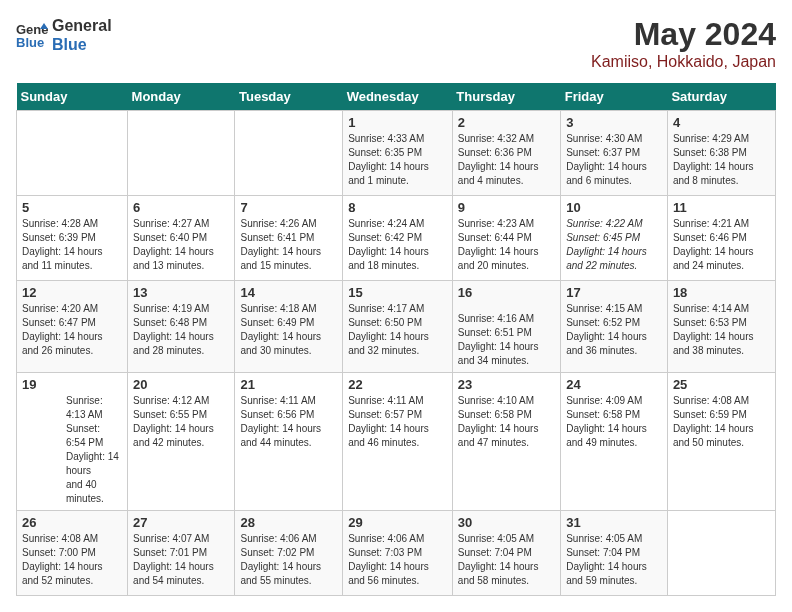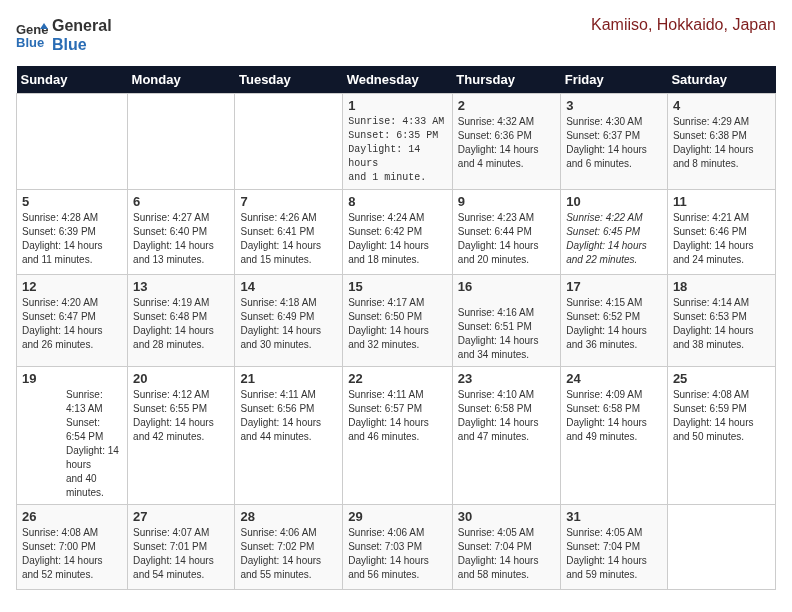--- a/index.html
+++ b/index.html
@@ -34,21 +34,21 @@
     .subtitle {
       font-size: 16px;
       color: #7f1d1d;
     }
     table {
       width: 100%;
       border-collapse: collapse;
       font-size: 11px;
     }
     thead tr th {
-      background: #0f172a;
+      background: #0f766e;
       color: #fff;
       padding: 6px 4px;
       text-align: left;
       font-size: 13px;
       font-weight: bold;
     }
     tbody tr td {
       border: 1px solid #ccc;
       vertical-align: top;
       padding: 4px 5px;
@@ -81,20 +81,21 @@
       <text x="0" y="13" font-size="13" font-weight="bold" fill="#333" font-family="Arial">General</text>
       <text x="0" y="26" font-size="13" font-weight="bold" fill="#2a6db5" font-family="Arial">Blue</text>
       <polygon points="28,2 32,8 24,8" fill="#2a6db5"></polygon>
     </svg>
     <div>
       <div style="font-size:16px;font-weight:bold;color:#333;line-height:1.2;">General</div>
       <div style="font-size:16px;font-weight:bold;color:#2a6db5;line-height:1.2;">Blue</div>
     </div>
   </div>
   <div class="title-block">
+    <div class="main-title">May 2024</div>
     <div class="subtitle">Kamiiso, Hokkaido, Japan</div>
   </div>
 </div>
 
 <table>
   <thead>
     <tr>
     <th>Sunday</th>
         <th>Monday</th>
         <th>Tuesday</th>
@@ -104,21 +105,21 @@
         <th>Saturday</th>
       </tr>
   </thead>
   <tbody id="calendar-body">
   <tr>
         <td class="empty-cell"></td>
         <td class="empty-cell"></td>
         <td class="empty-cell"></td>
         <td>
           <span class="day-num">1</span>
-          <div class="cell-text" style="white-space: pre-line; font-family: Liberation Mono, monospace;">Sunrise: 4:33 AM
+          <div class="cell-text" style="white-space: pre-line;">Sunrise: 4:33 AM
 Sunset: 6:35 PM
 Daylight: 14 hours
 and 1 minute.</div>
         </td>
         <td>
           <span class="day-num">2</span>
           <div class="cell-text" style="white-space: pre-line;">Sunrise: 4:32 AM
 Sunset: 6:36 PM
 Daylight: 14 hours
 and 4 minutes.</div>

